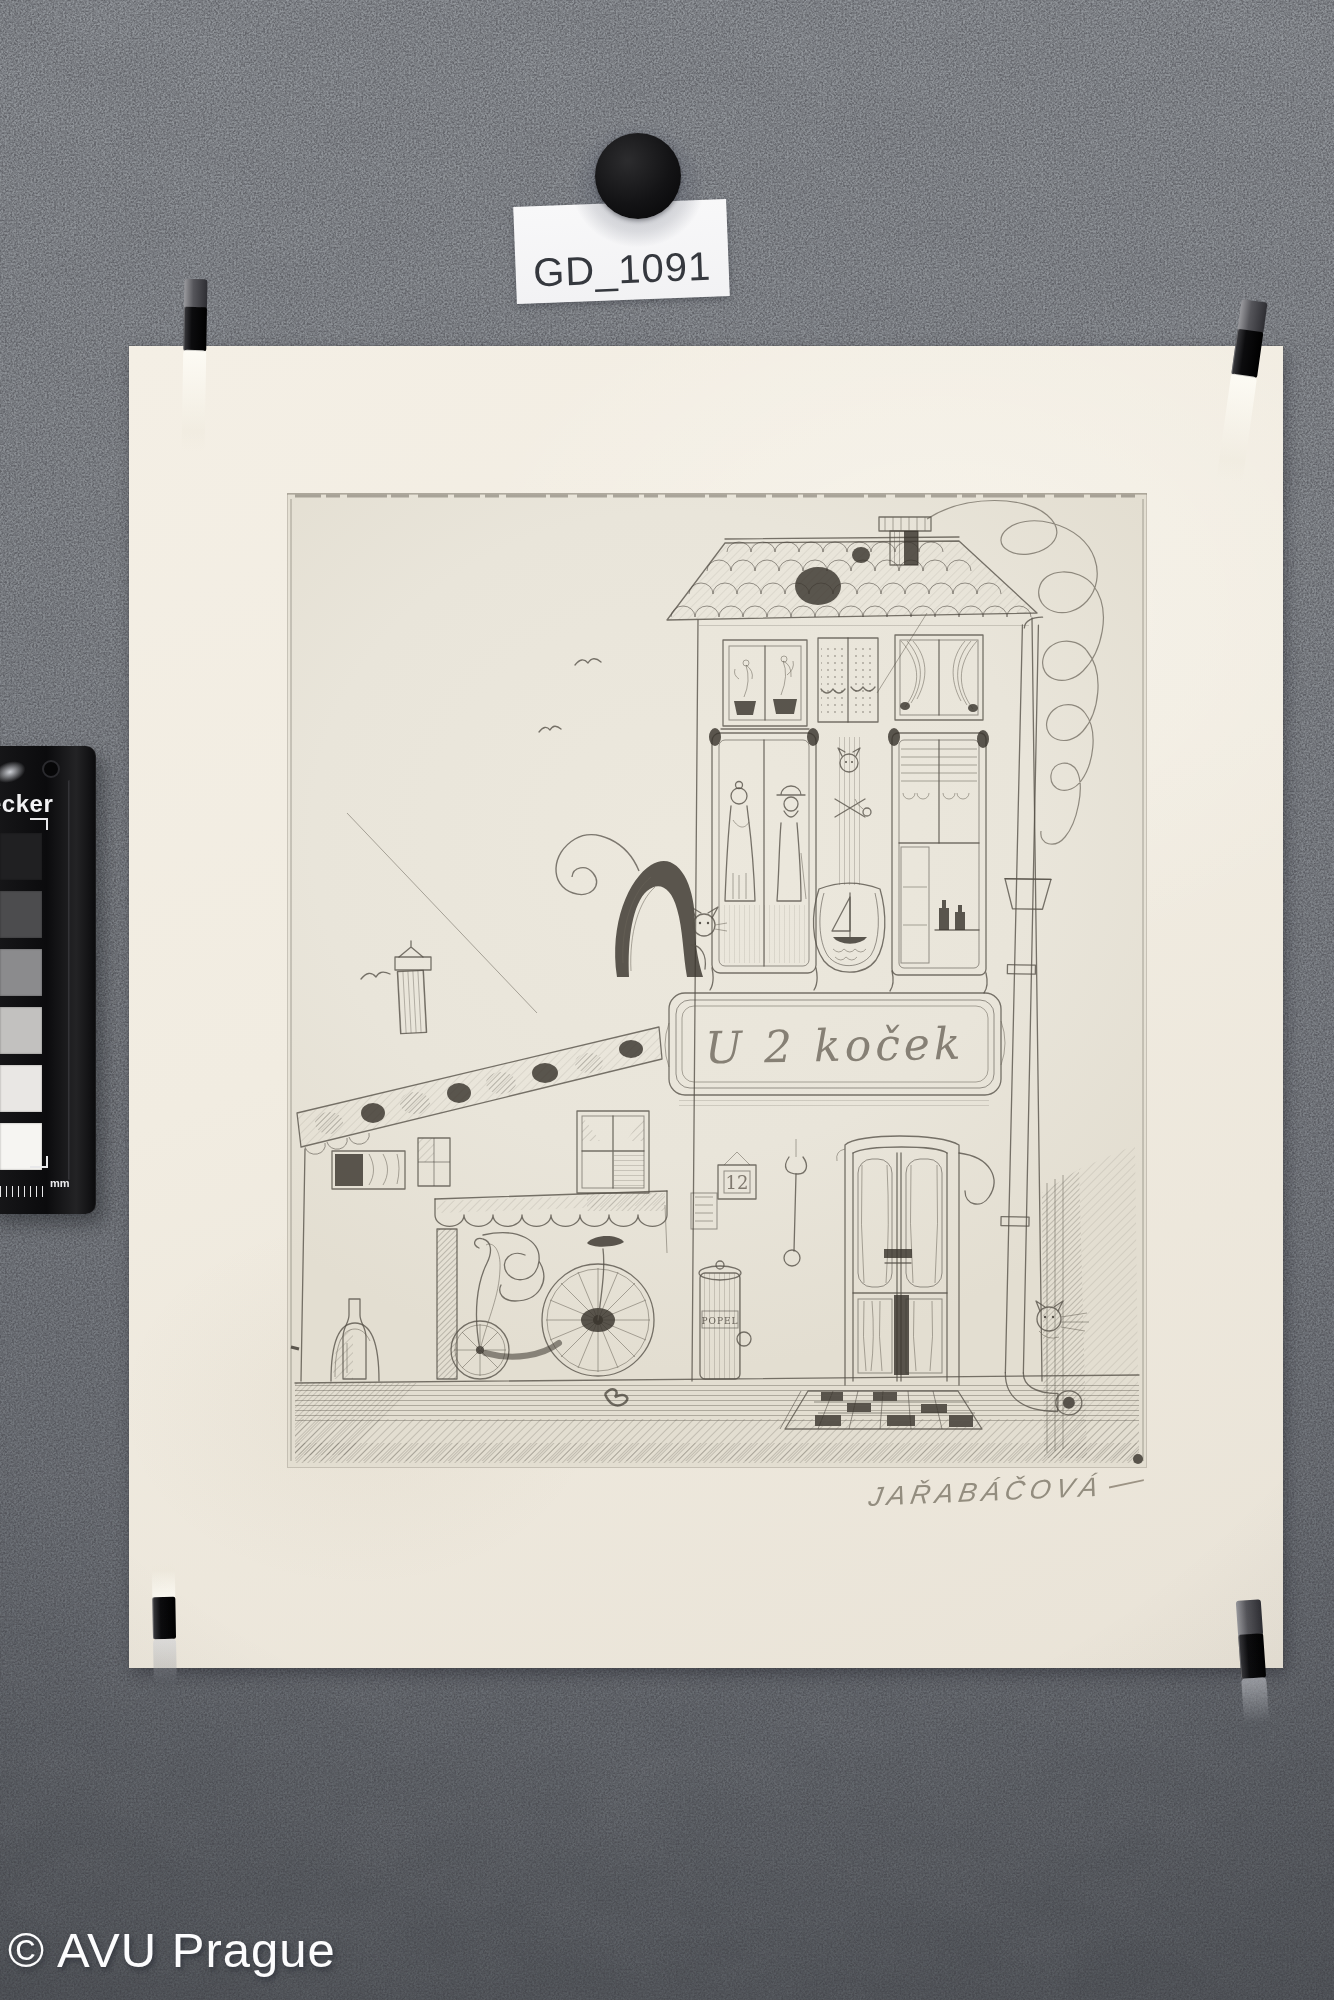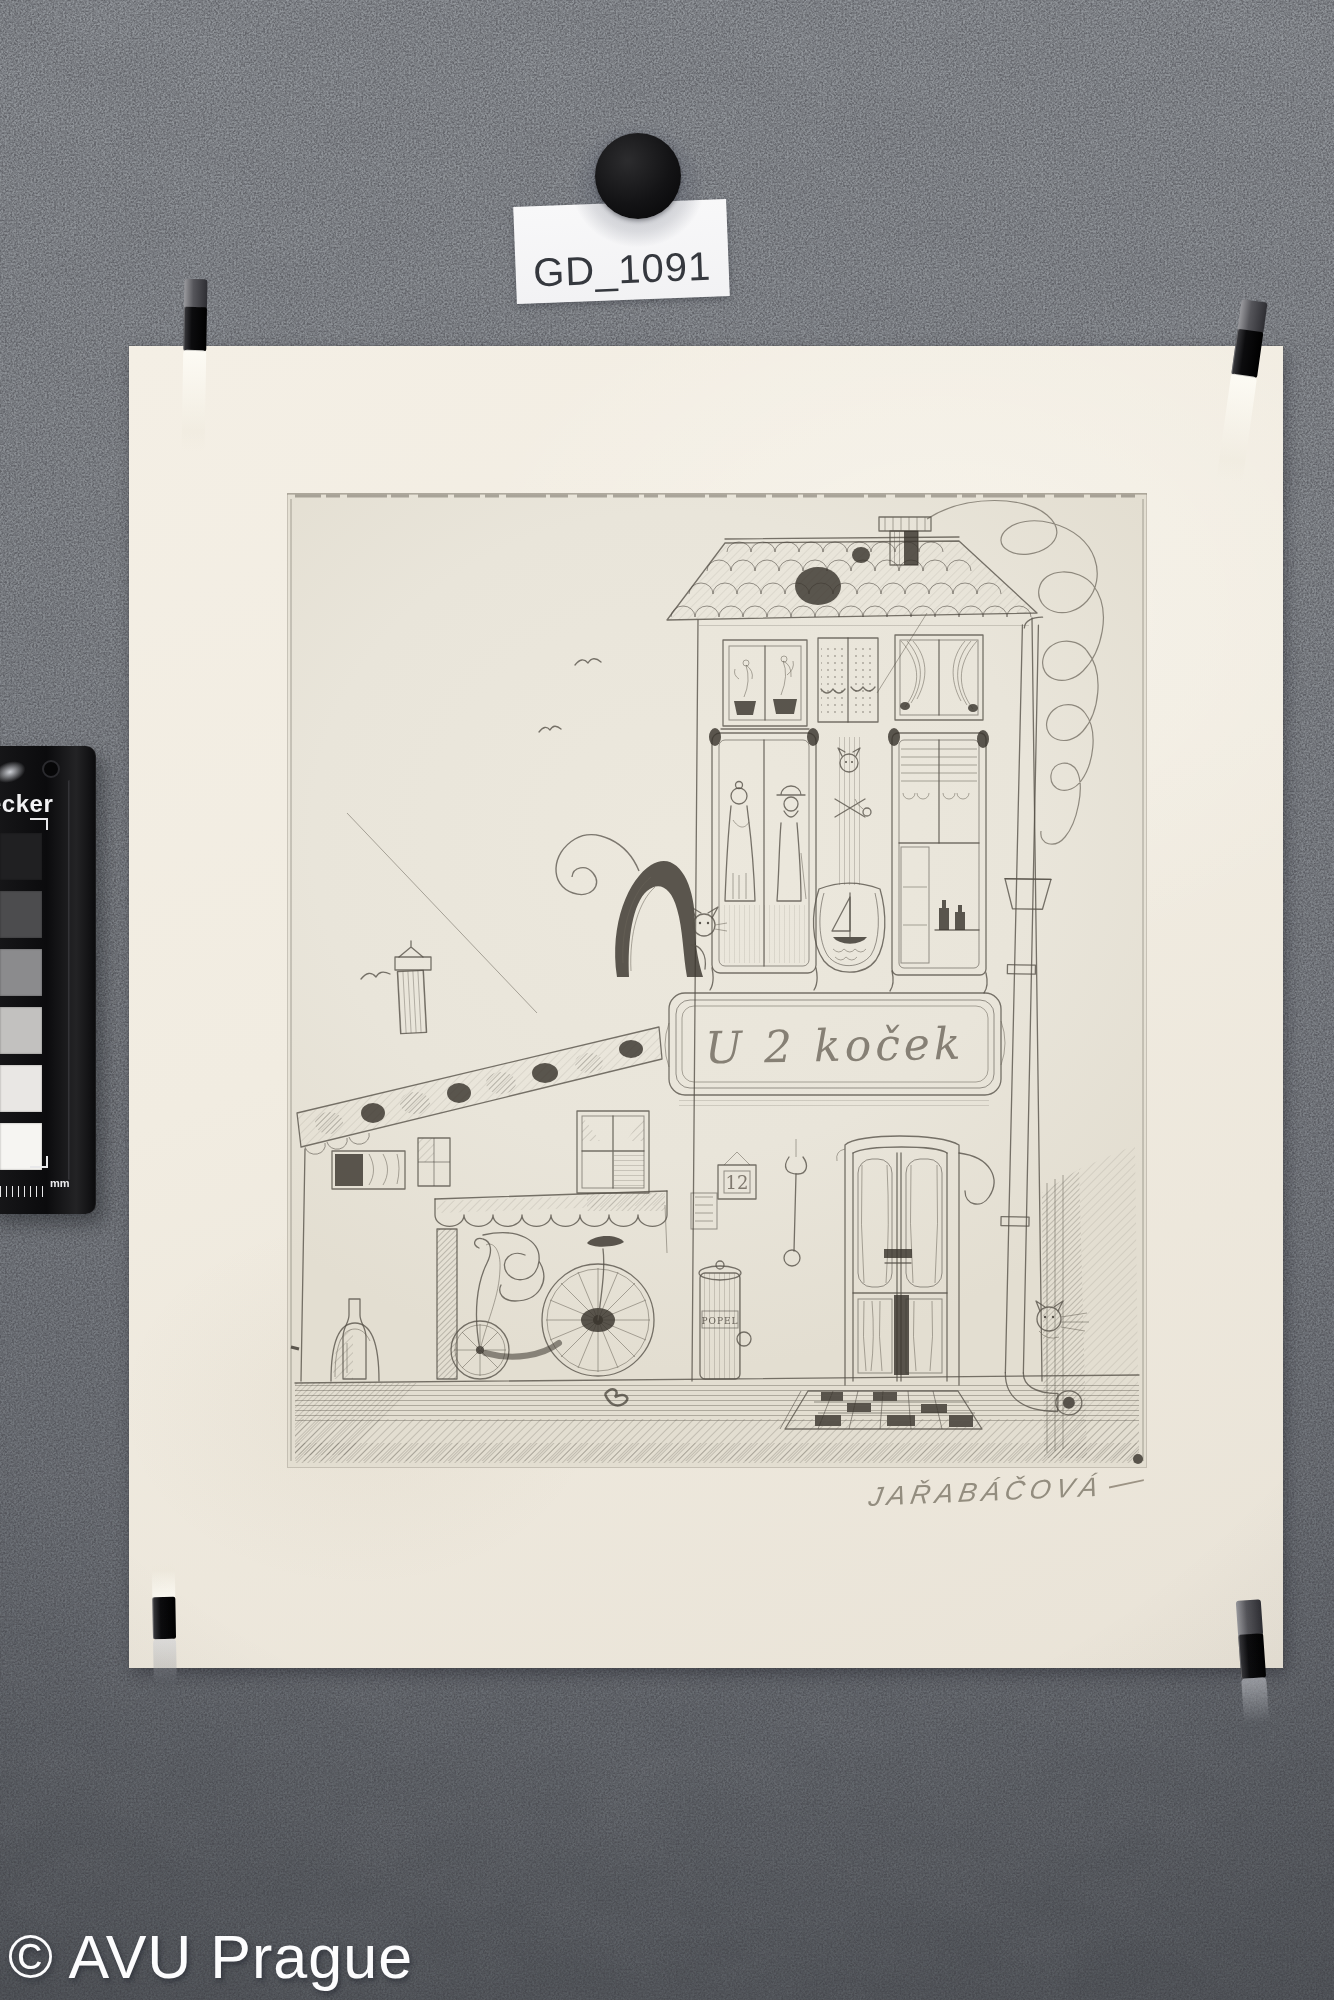--- a/index.html
+++ b/index.html
@@ -68,21 +68,21 @@
     border-top:2px solid #e9e9eb;border-right:2px solid #e9e9eb;}
   .checker .bracket-b{position:absolute;left:44px;top:410px;width:16px;height:10px;
     border-bottom:2px solid #e9e9eb;border-right:2px solid #e9e9eb;}
   .checker .patch{position:absolute;left:14px;width:42px;height:47px;box-shadow:inset 0 0 2px rgba(0,0,0,.4);}
   .checker .groove{position:absolute;left:82px;top:34px;width:3px;height:400px;border-radius:2px;
     background:linear-gradient(90deg,#39393d,#1a1a1c);}
   .checker .ruler{position:absolute;left:14px;top:440px;width:46px;height:11px;
     background:repeating-linear-gradient(90deg,#e8e8ea 0 1.5px,rgba(0,0,0,0) 1.5px 6px);}
   .checker .mm{position:absolute;left:64px;top:431px;color:#ececee;font-size:11px;font-weight:bold;}
   
-  .watermark{position:absolute;left:8px;top:1922px;z-index:45;color:#fcfcfd;font-size:61px;
+  .watermark{position:absolute;left:8px;top:1922px;z-index:45;color:#fcfcfd;font-size:49px;
     letter-spacing:1px;text-shadow:2px 3px 5px rgba(35,39,48,.65);}
 </style>
 </head>
 <body>
 
 <svg class="wall-noise" width="1334" height="2000">
   <filter id="speck">
     <feTurbulence type="fractalNoise" baseFrequency="0.55" numOctaves="2" seed="7"></feTurbulence>
     <feColorMatrix type="matrix" values="0 0 0 0 0.05  0 0 0 0 0.05  0 0 0 0 0.06  1.3 1.3 1.3 0 -1.5"></feColorMatrix>
   </filter>

